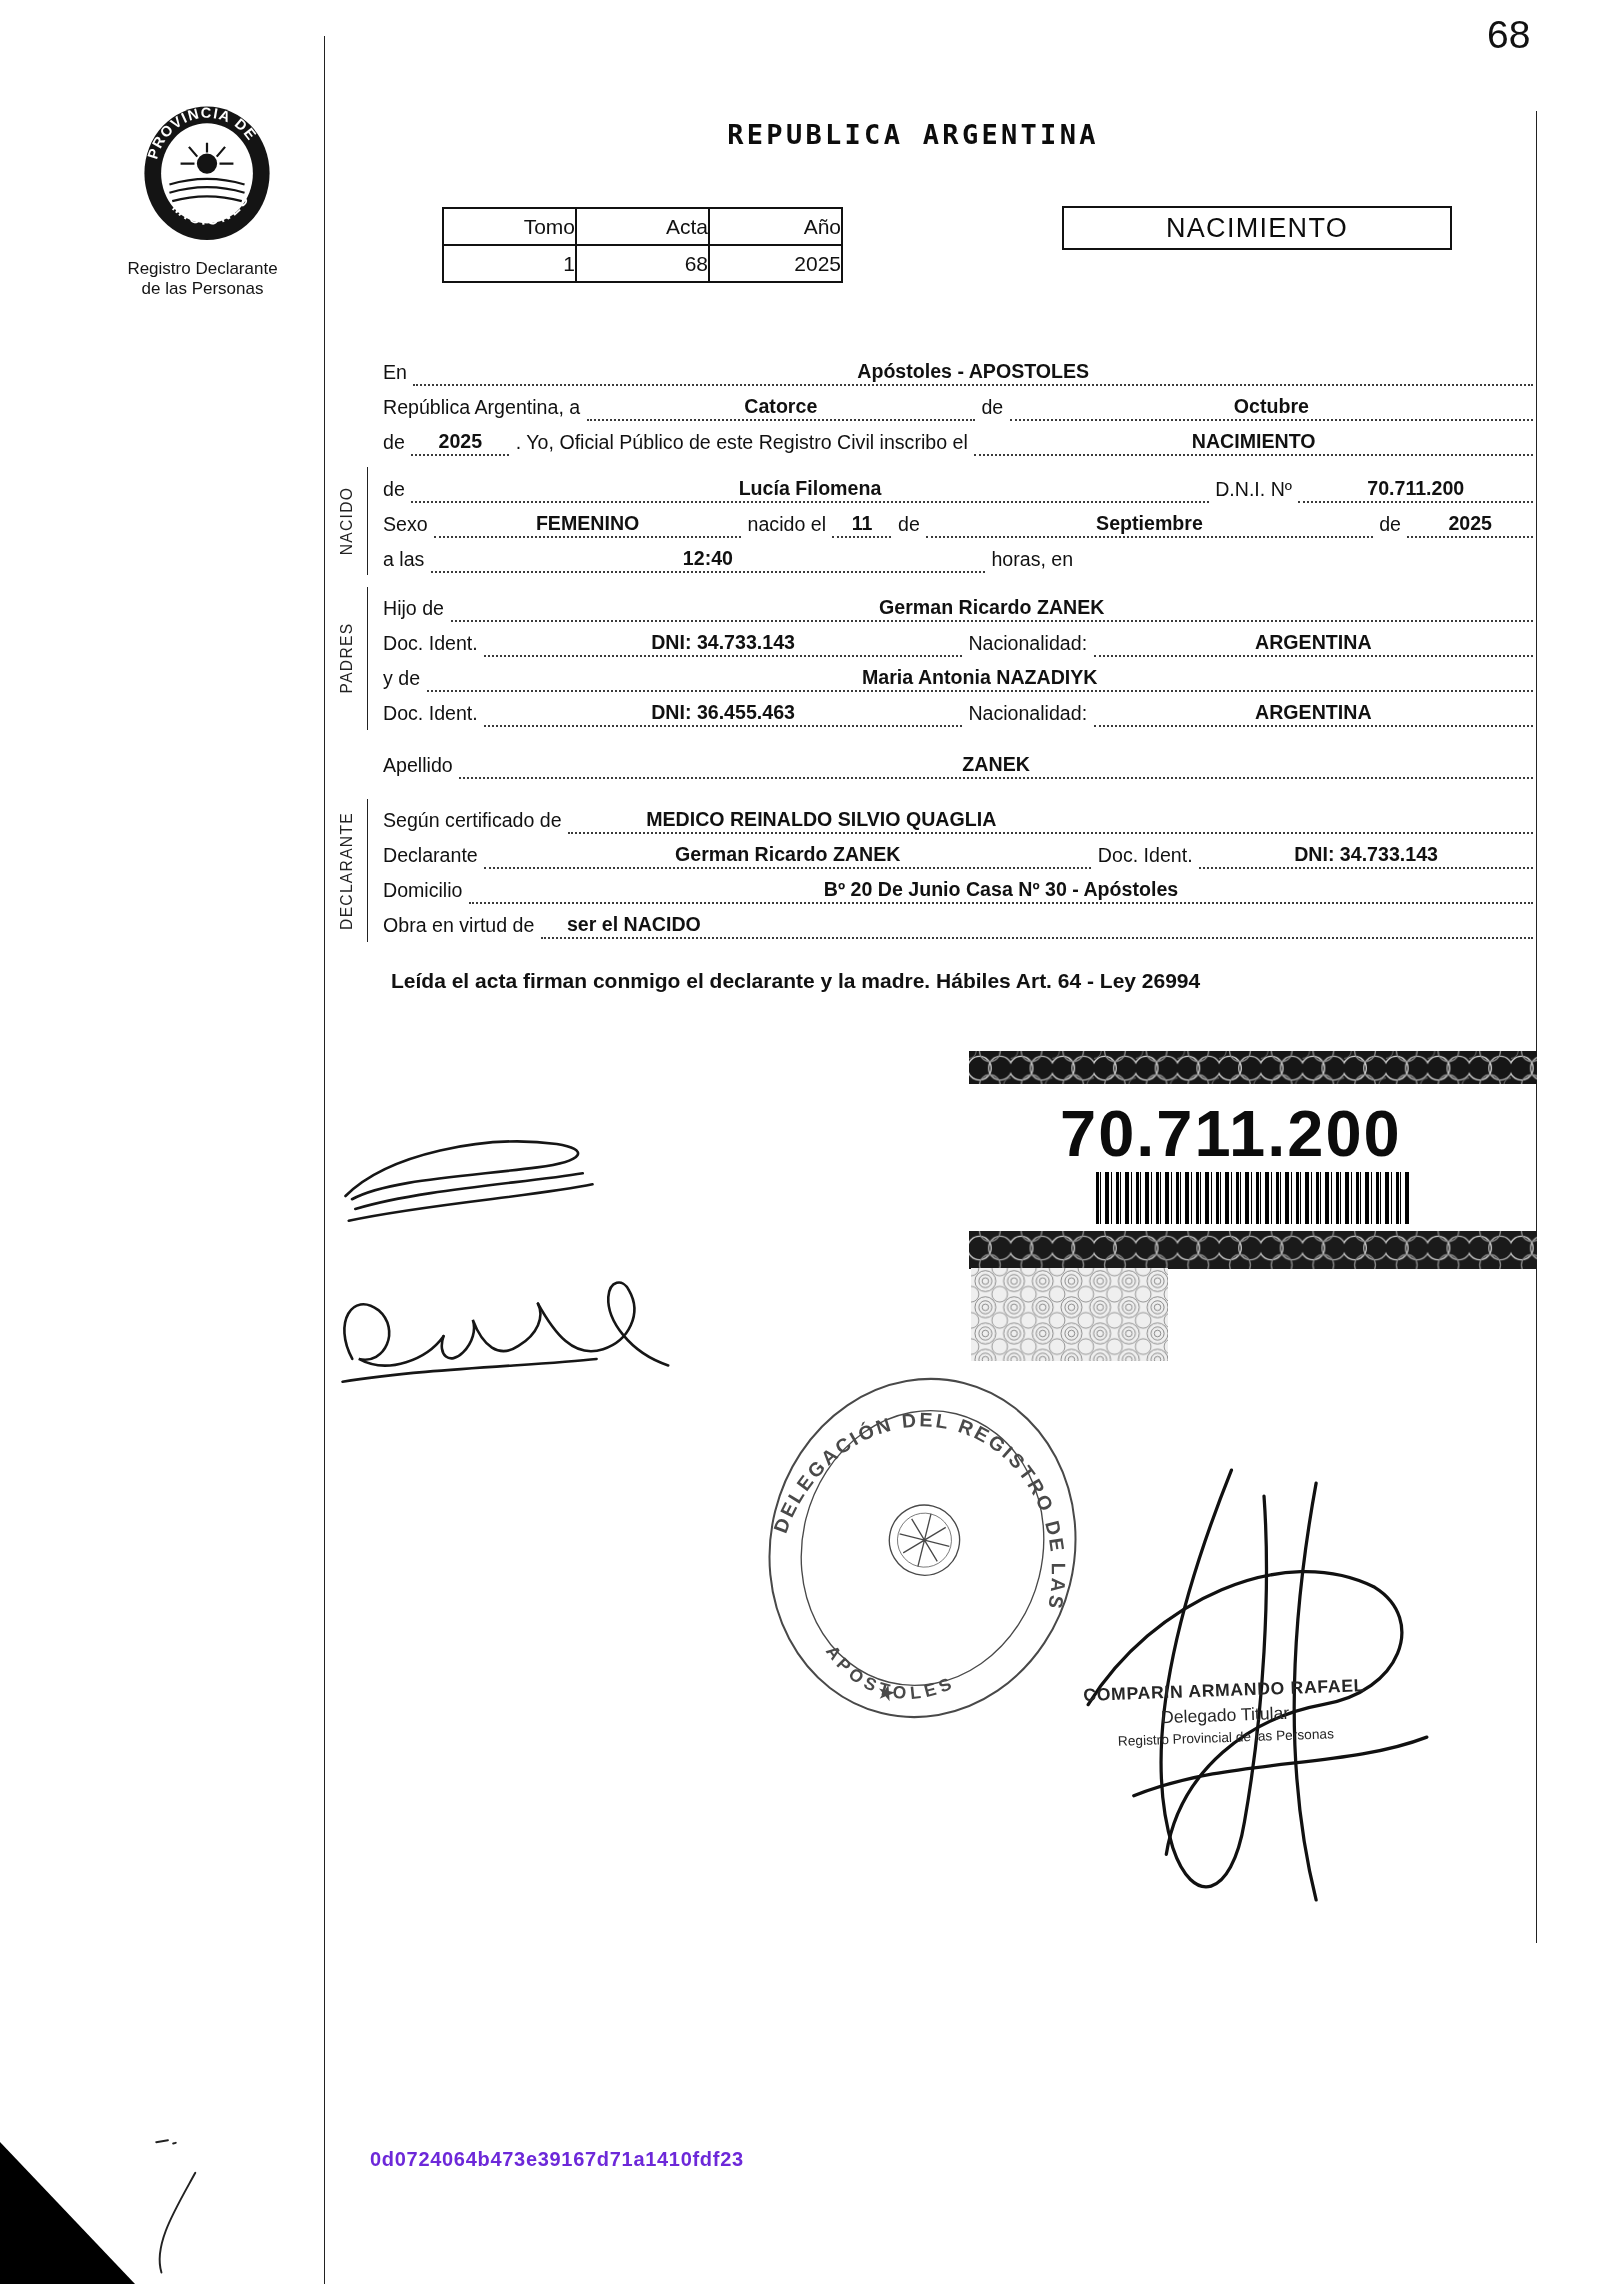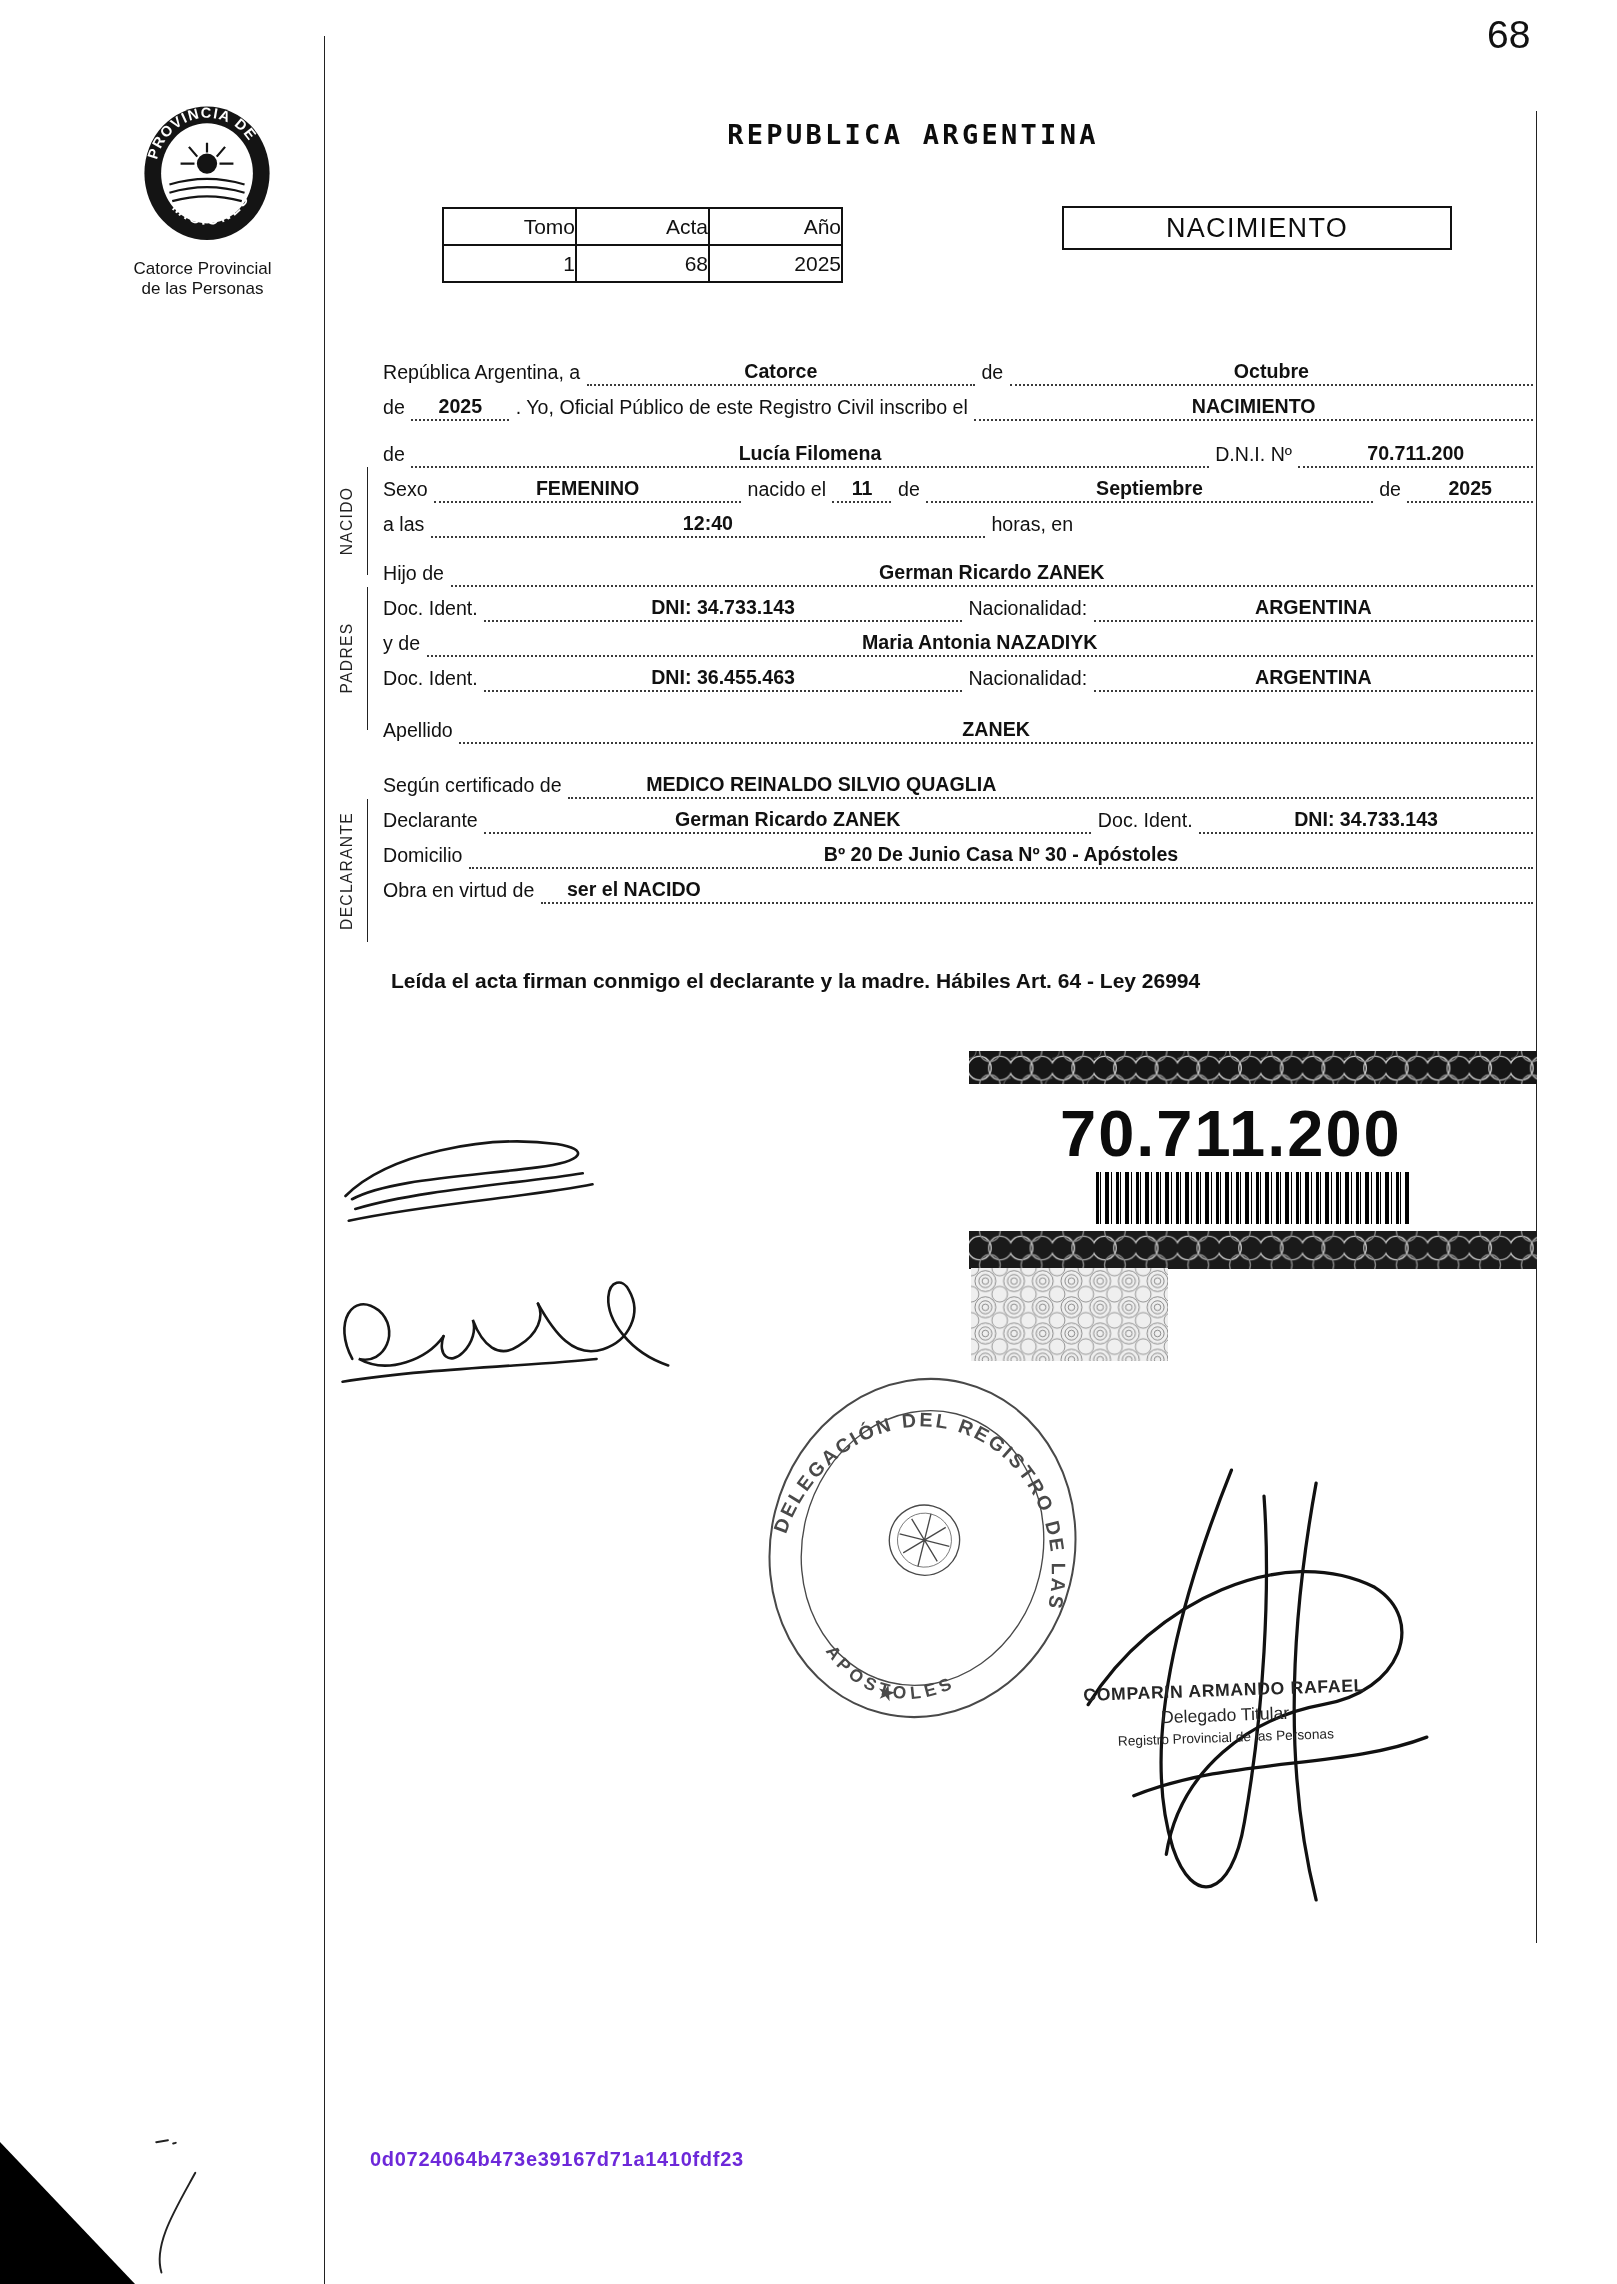--- a/index.html
+++ b/index.html
@@ -123,21 +123,21 @@
         <textPath href="#sealBot" startOffset="20%">MISIONES</textPath>
       </text>
       <g stroke="#141414" fill="none" stroke-width="1.6">
         <circle cx="50" cy="45" r="6.5" fill="#141414"></circle>
         <path d="M 50 30 L 50 37 M 37 33 L 43 40 M 63 33 L 57 40 M 31 45 L 41 45 M 59 45 L 69 45"></path>
         <path d="M 23 60 Q 50 52 77 60 M 23 66 Q 50 58 77 66 M 25 72 Q 50 65 75 72"></path>
       </g>
     </svg>
   </div>
   <div class="logo-caption">
-    <div>Catorce Provincial</div>
+    <div>Registro Declarante</div>
     <div>de las Personas</div>
   </div>
 
   <div class="doc-title">REPUBLICA ARGENTINA</div>
 
   <table class="rec-table">
     <tbody>
       <tr>
         <td>Tomo</td>
         <td>Acta</td>
@@ -155,20 +155,26 @@
 
   <div class="side-label nacido">NACIDO</div>
   <div class="side-label padres">PADRES</div>
   <div class="side-label declarante">DECLARANTE</div>
   <div class="sec-line nacido"></div>
   <div class="sec-line padres"></div>
   <div class="sec-line declarante"></div>
 
   <div class="form">
 
+    <div class="frow">
+      <span class="lbl">En</span>
+      <span class="slot g1">
+          <span class="val">Apóstoles - APOSTOLES</span>
+        </span>
+    </div>
 
     <div class="frow">
       <span class="lbl">República Argentina, a</span>
       <span class="slot g115">
           <span class="val">Catorce</span>
         </span>
       <span class="lbl">de</span>
       <span class="slot g155">
           <span class="val">Octubre</span>
         </span>

